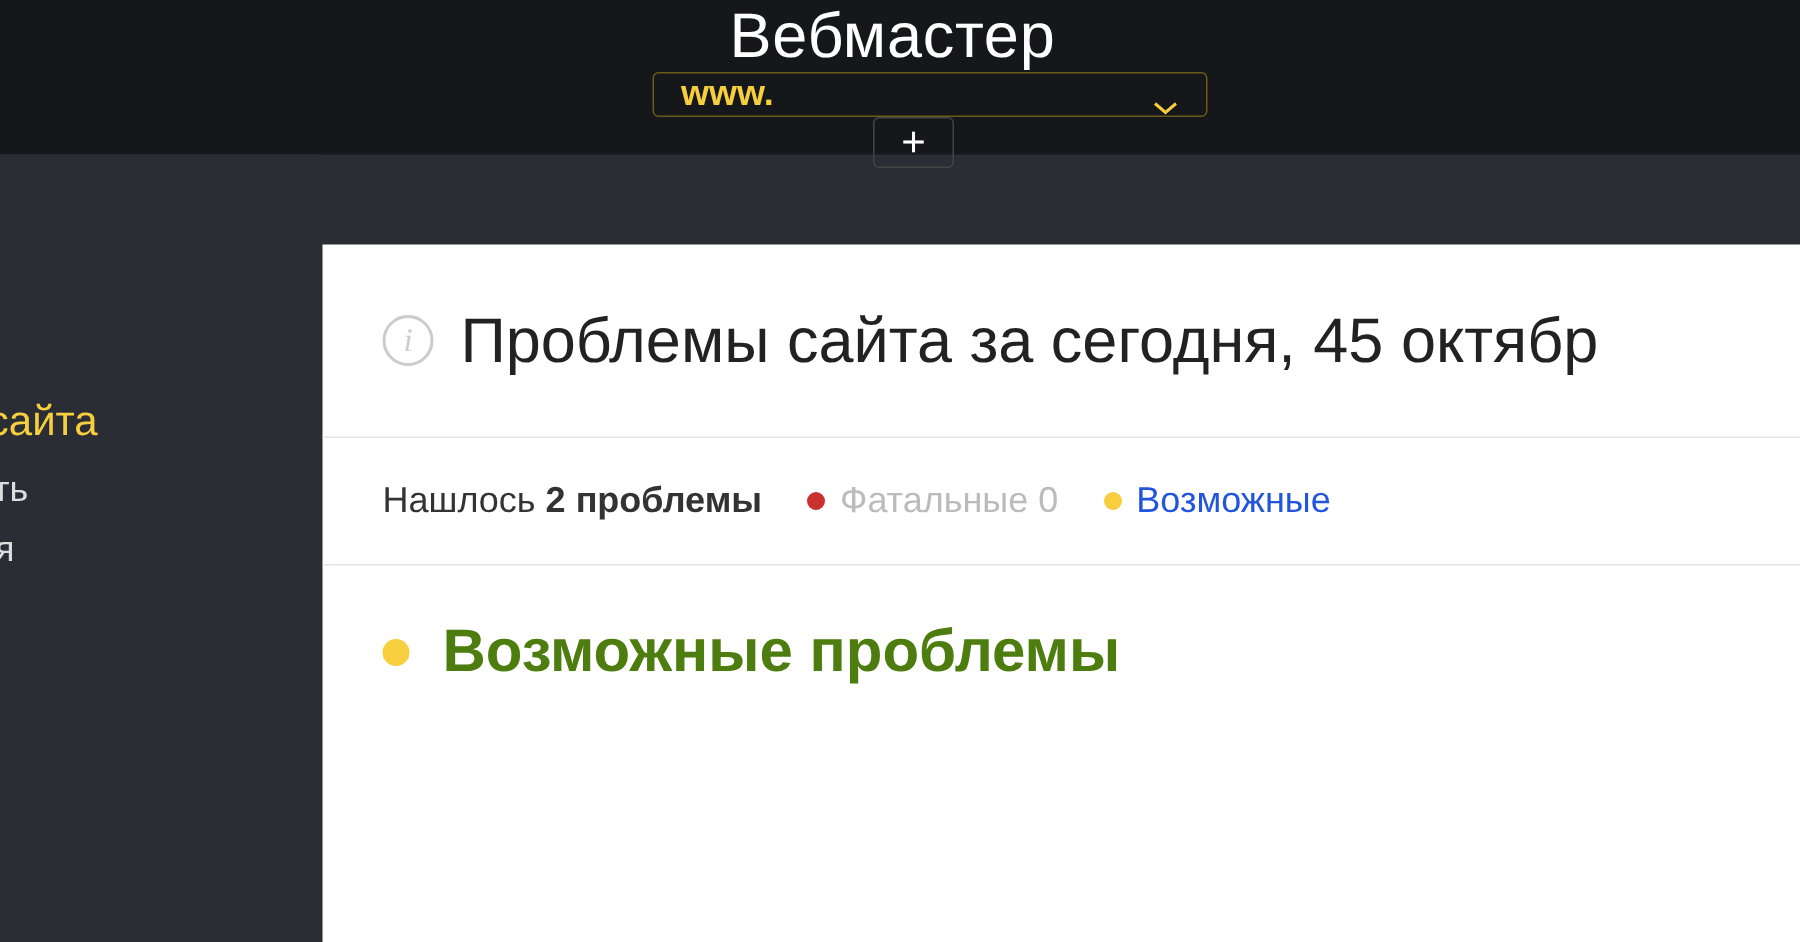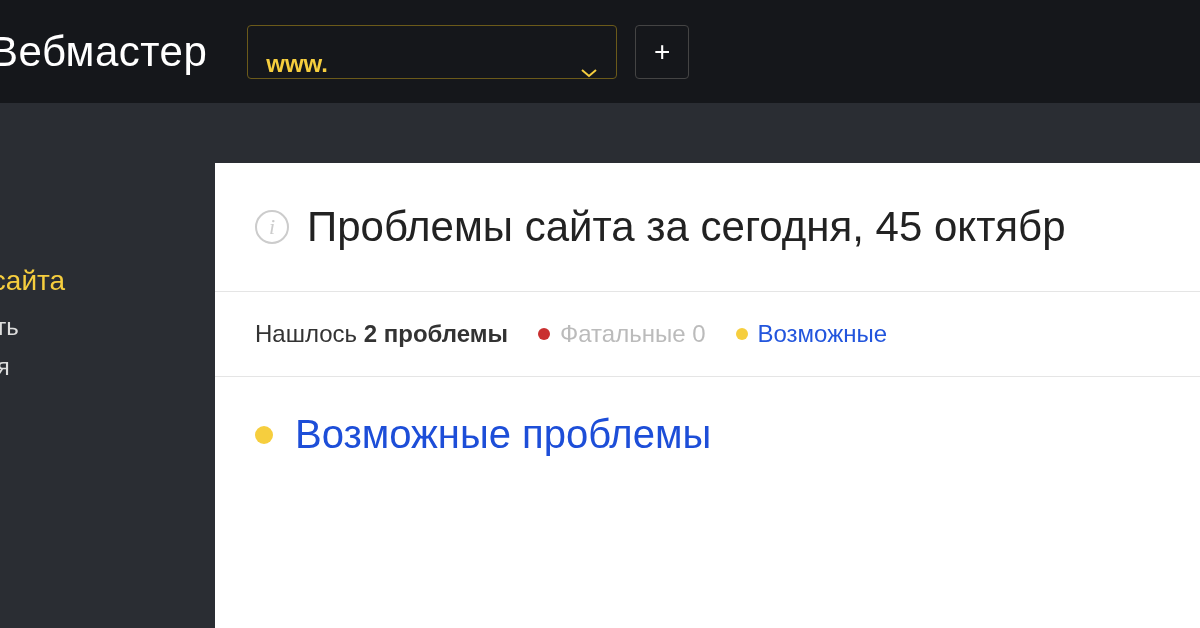--- a/index.html
+++ b/index.html
@@ -13,20 +13,21 @@
       width: 1200px;
       height: 628px;
       overflow: hidden;
     }
     .topbar {
       background: #15171b;
       height: 103px;
       display: flex;
       align-items: center;
       padding-left: 0;
+      flex-direction: column;
     }
     .brand {
       color: #fff;
       font-size: 42px;
       font-weight: 300;
       margin-left: -10px;
       letter-spacing: 0.5px;
     }
     .site-selector {
       border: 1px solid #6b5a1a;
@@ -169,22 +170,22 @@
       display: flex;
       align-items: center;
     }
     .section .dot {
       width: 18px;
       height: 18px;
       margin-right: 22px;
     }
     .section-title {
       font-size: 40px;
-      color: #1d4ed8;
-      font-weight: 400;
+      color: #4d7c0f;
+      font-weight: 700;
     }
   </style>
 </head>
 <body>
 
 <div class="topbar">
   <div class="brand">Вебмастер</div>
   <div class="site-selector">
     <span class="site-selector-text">www.</span>
     <svg class="chevron" viewBox="0 0 18 10">

